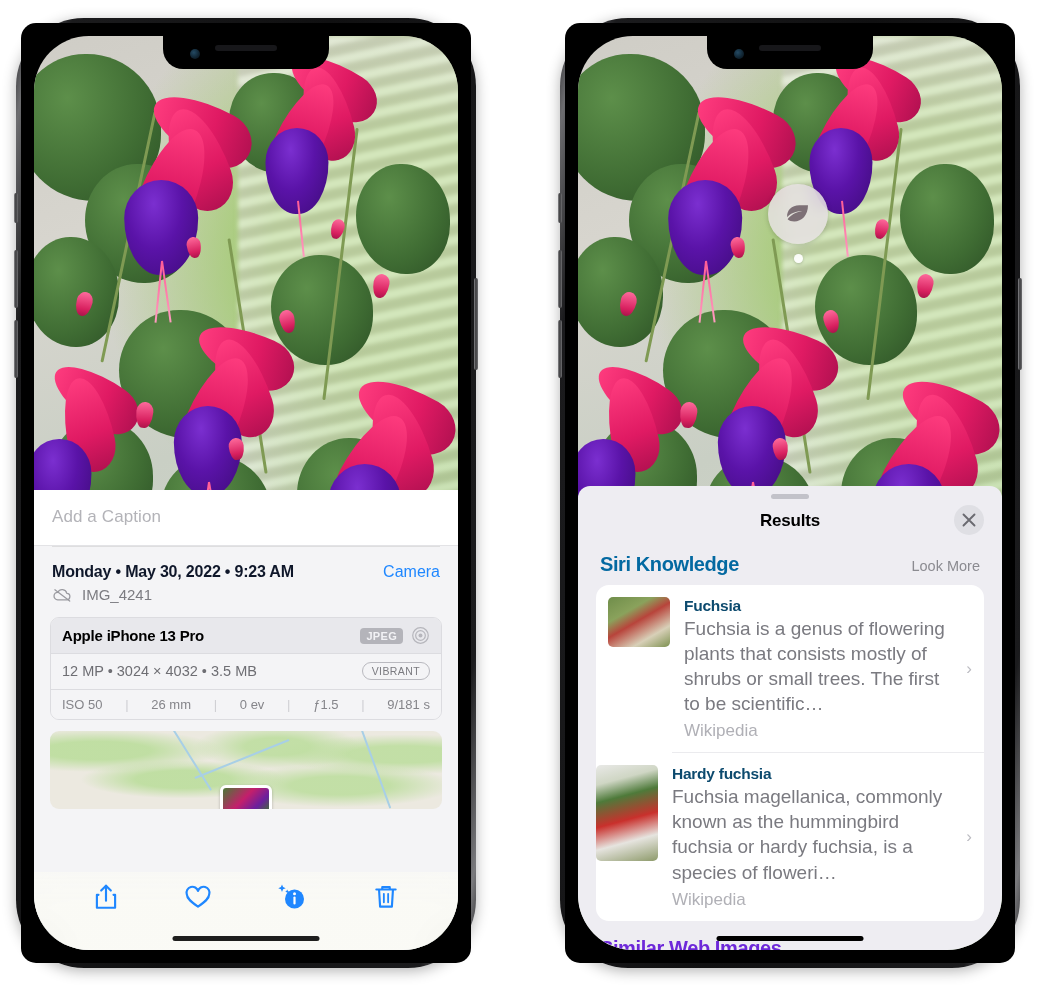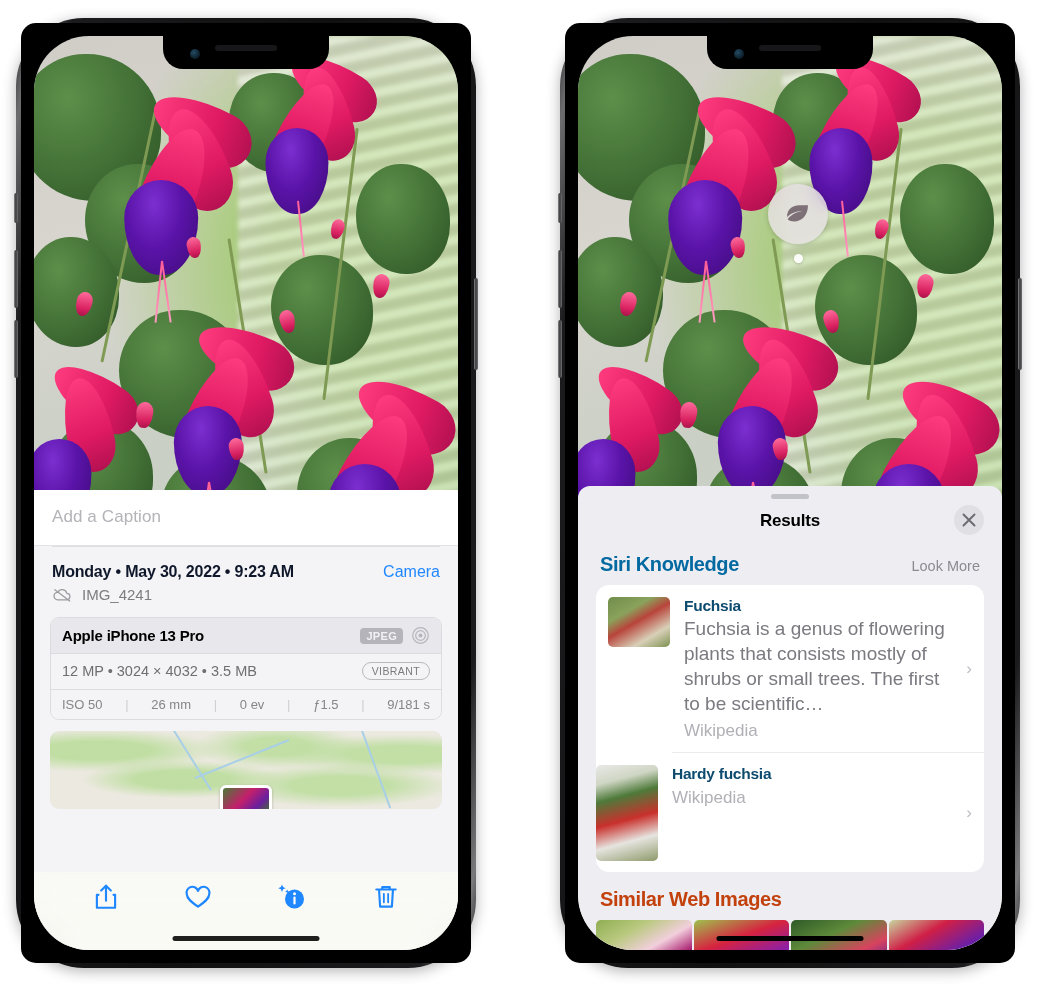--- a/index.html
+++ b/index.html
@@ -314,21 +314,21 @@
   }
   .kthumb.t1 { height: 50px; background: linear-gradient(150deg,#6f8d4a 0%,#8aa25c 30%,#b8443b 48%,#d8d0b8 75%,#7d9150 100%); }
   .kthumb.t2 { height: 96px; background: linear-gradient(165deg,#e9e9e7 0%,#cfd6c4 18%,#4e7a3a 34%,#c9302c 56%,#e6e4df 76%,#8d9a6a 100%); }
   .kinfo { flex: 1; min-width: 0; padding-right: 20px; }
   .ktitle { font-size: 15.5px; font-weight: 700; color: #0c4a6e; letter-spacing: -.25px; margin-bottom: 1px; }
   .kdesc { font-size: 19px; color: #7a7a80; line-height: 1.32; }
   .ksrc { font-size: 17px; color: #b0b0b6; margin-top: 5px; }
   .kchev { position: absolute; right: 12px; top: 50%; transform: translateY(-50%); color: #bcbcc2; font-size: 17px; }
 
   .sim-head { padding: 16px 22px 9px 22px; }
-  .sim-head .h { font-size: 20px; font-weight: 700; color: #c2410c; letter-spacing: -.4px; }
+  .sim-head .h { font-size: 20px; font-weight: 700; color: #6d28d9; letter-spacing: -.4px; }
   .sim-strip { display: flex; gap: 2px; padding: 0 18px; }
   .sim-tile { flex: 1; height: 86px; border-radius: 5px; overflow: hidden; }
   .st1 { background: linear-gradient(150deg,#8fae52 0%,#b9c97f 22%,#f2cfdc 42%,#a81a6e 60%,#2f5a28 100%); }
   .st2 { background: linear-gradient(160deg,#9ec24e 0%,#d6233f 28%,#8b1fa8 52%,#bfbfc4 72%,#e0304e 100%); }
   .st3 { background: linear-gradient(155deg,#2f5a28 0%,#5d8a3a 25%,#d8435e 48%,#5a1f9e 68%,#3e6b30 100%); }
   .st4 { background: linear-gradient(150deg,#c8d6a0 0%,#d01f46 25%,#6a1fa8 50%,#b5174f 72%,#7d1f9e 100%); }
 </style>
 </head>
 <body>
 
@@ -625,20 +625,21 @@
               <div class="ktitle">Fuchsia</div>
               <div class="kdesc">Fuchsia is a genus of flowering plants that consists mostly of shrubs or small trees. The first to be scientific…</div>
               <div class="ksrc">Wikipedia</div>
             </div>
             <div class="kchev">›</div>
           </div>
           <div class="know-row">
             <div class="kthumb t2"></div>
             <div class="kinfo">
               <div class="ktitle">Hardy fuchsia</div>
+              <div class="kdesc">Fuchsia magellanica, commonly known as the hummingbird fuchsia or hardy fuchsia, is a species of floweri…</div>
               <div class="ksrc">Wikipedia</div>
             </div>
             <div class="kchev">›</div>
           </div>
         </div>
 
         <div class="sim-head">
           <div class="h">Similar Web Images</div>
         </div>
         <div class="sim-strip">

